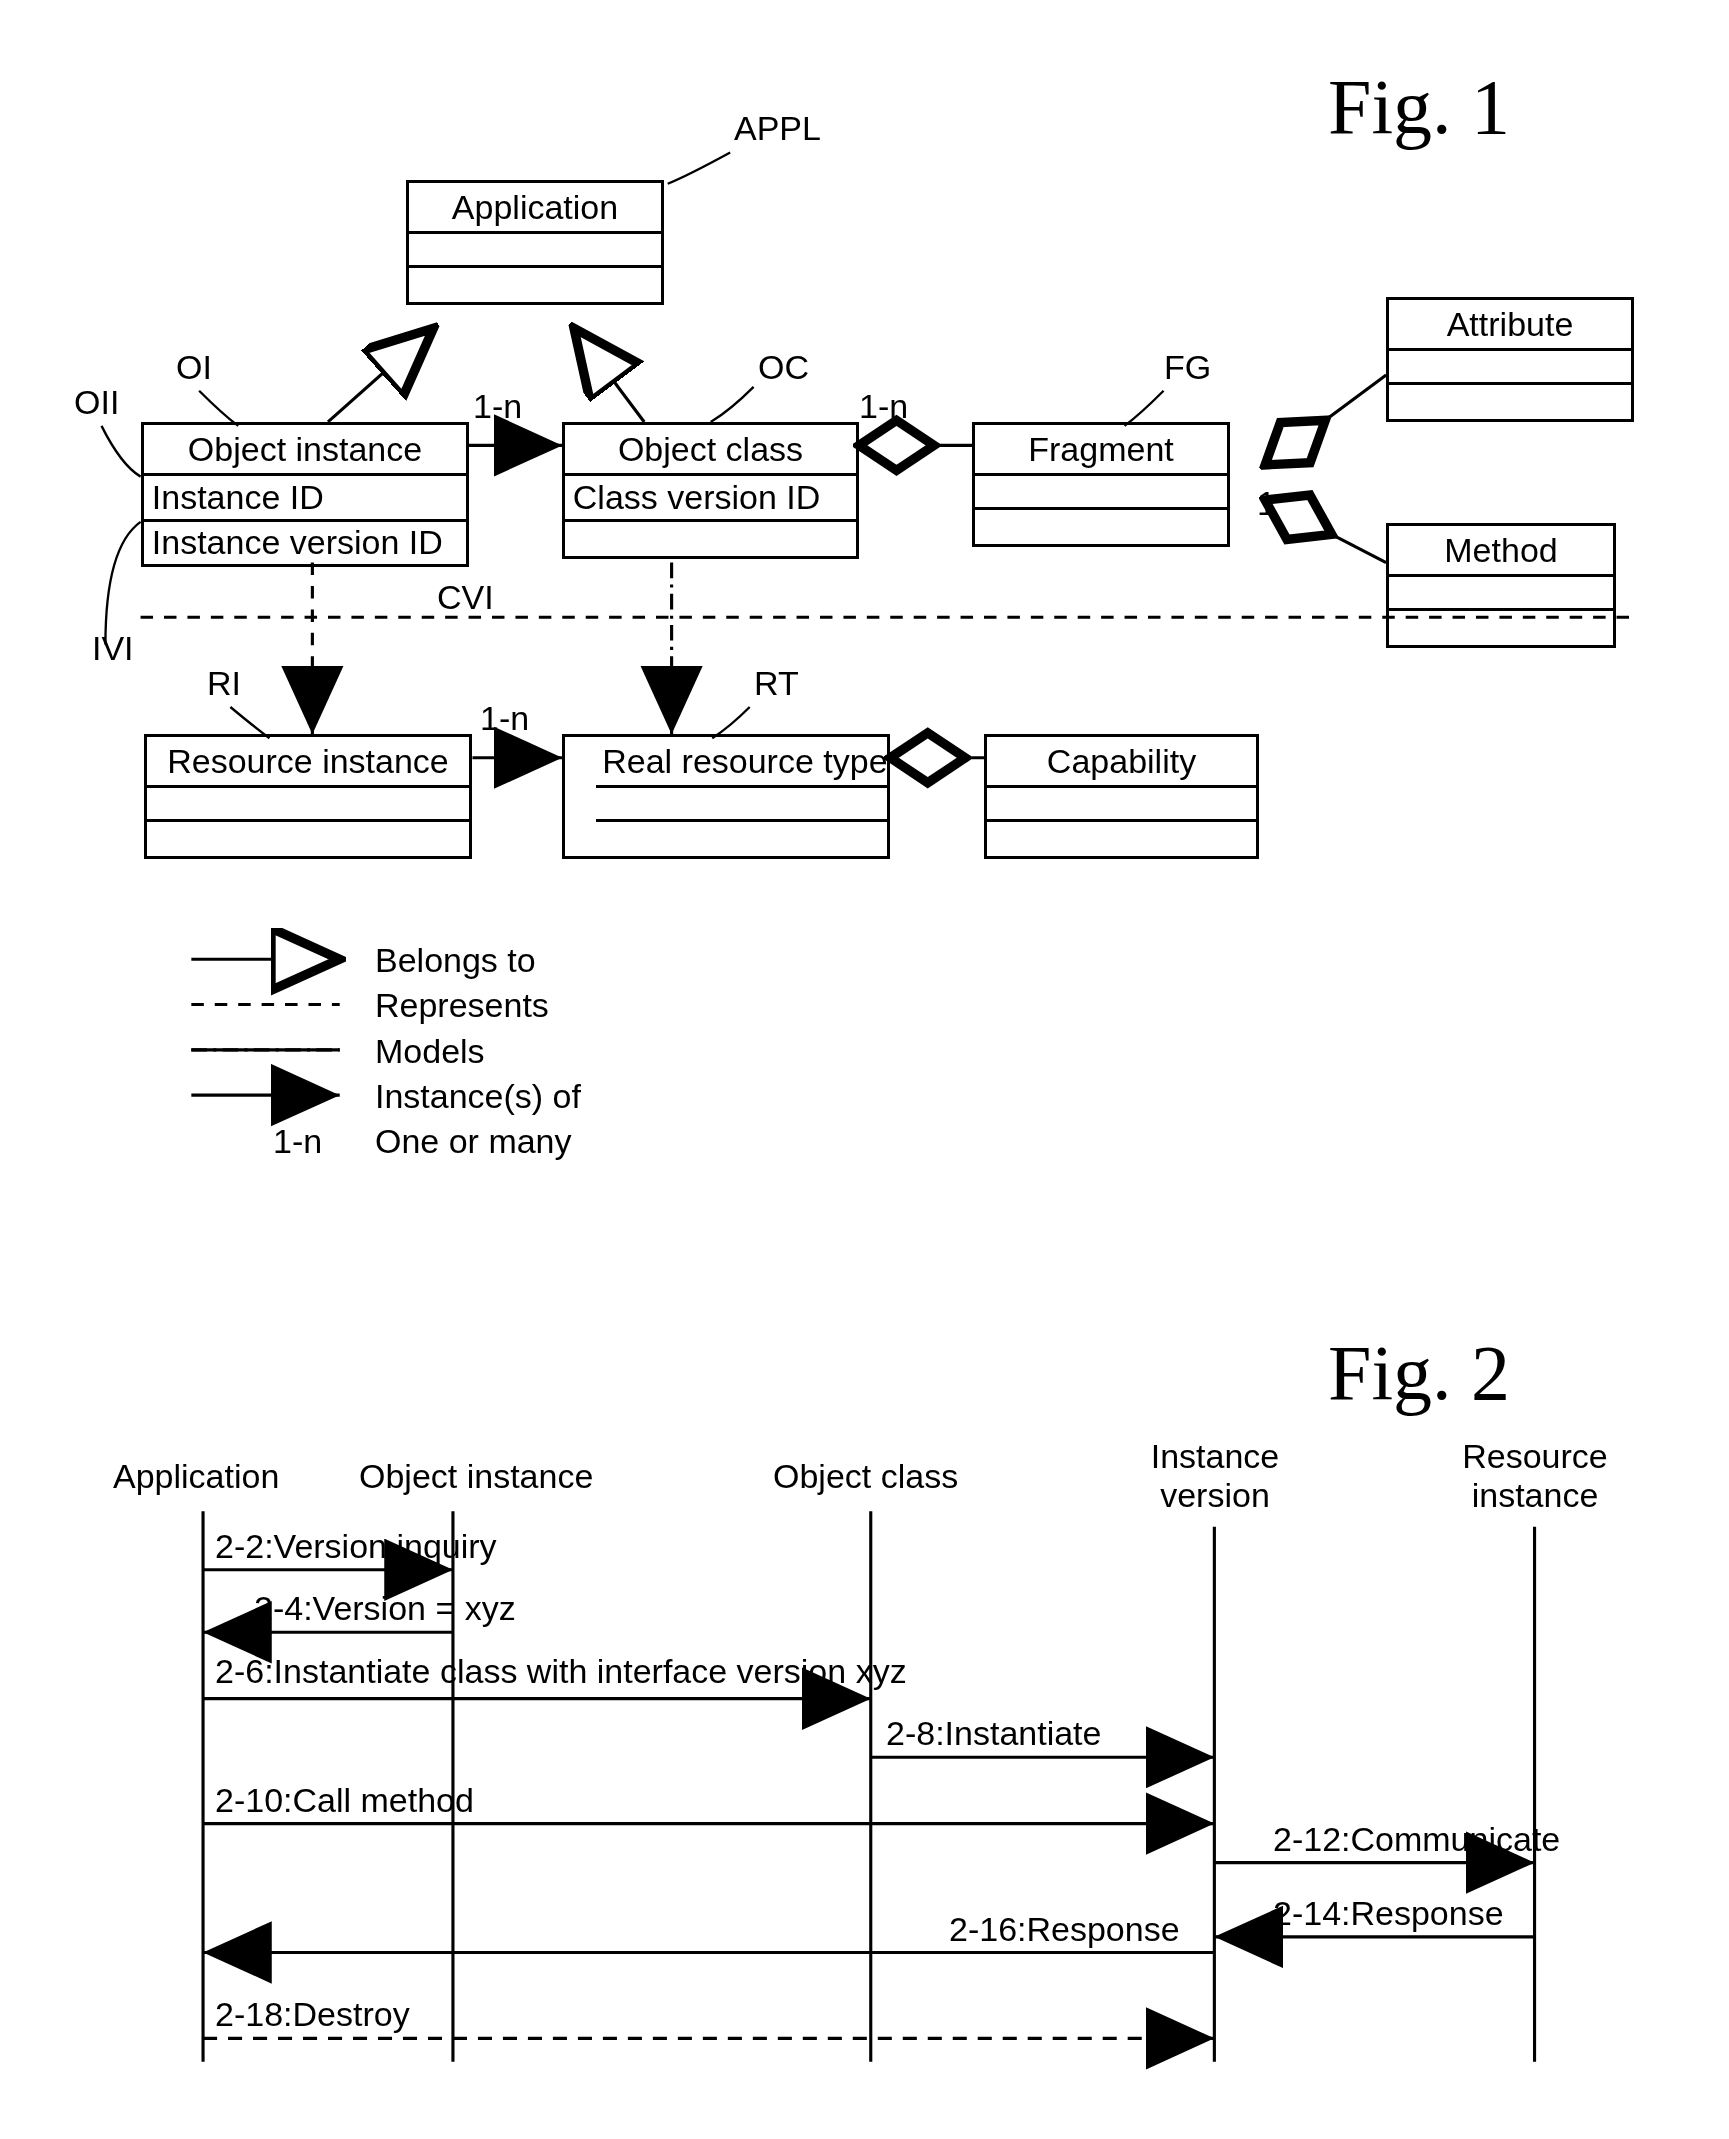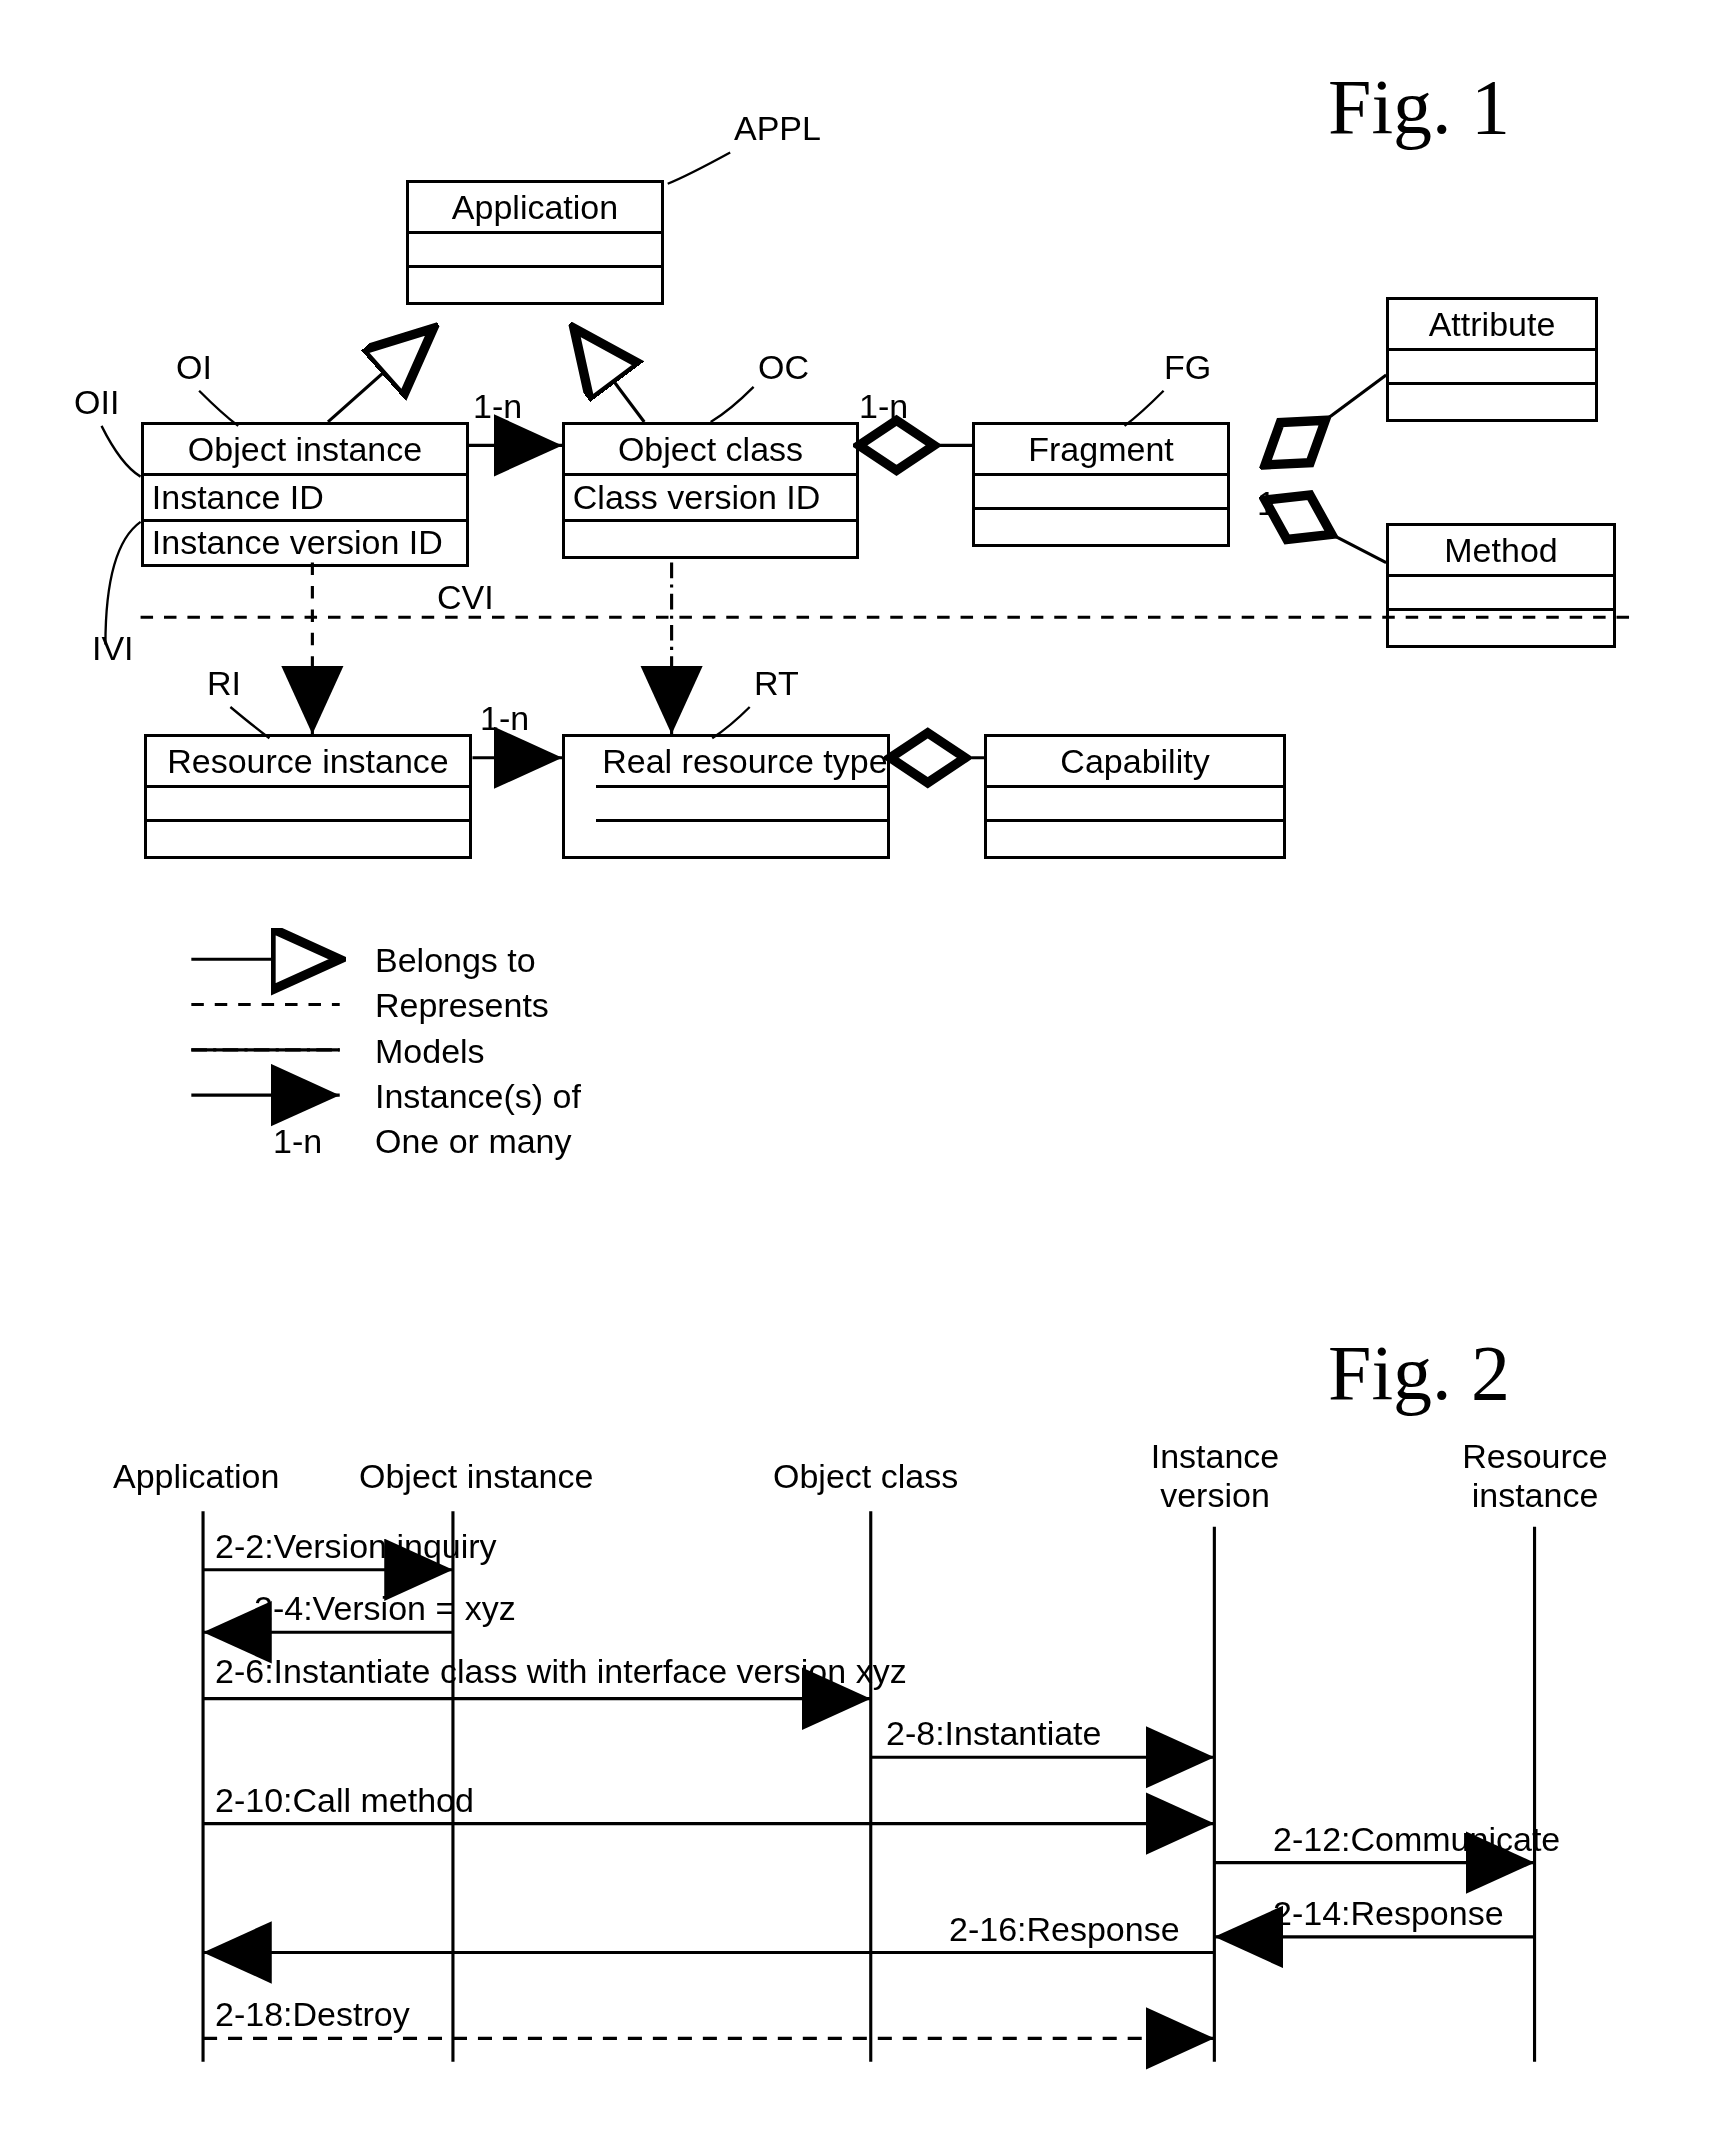--- a/index.html
+++ b/index.html
@@ -67,21 +67,21 @@
     <div class="row">Class version ID</div>
     <div class="row empty"></div>
   </div>
 
   <div class="umlbox" style="left:972px; top:422px; width:258px;">
     <div class="title">Fragment</div>
     <div class="row empty"></div>
     <div class="row empty"></div>
   </div>
 
-  <div class="umlbox" style="left:1386px; top:297px; width:212px;">
+  <div class="umlbox" style="left:1386px; top:297px; width:248px;">
     <div class="title">Attribute</div>
     <div class="row empty"></div>
     <div class="row empty"></div>
   </div>
 
   <div class="umlbox" style="left:1386px; top:523px; width:230px;">
     <div class="title">Method</div>
     <div class="row empty"></div>
     <div class="row empty"></div>
   </div>
@@ -91,21 +91,21 @@
     <div class="row empty"></div>
     <div class="row empty"></div>
   </div>
 
   <div class="umlbox" style="left:562px; top:734px; width:328px;padding-left:31px;">
     <div class="title">Real resource type</div>
     <div class="row empty"></div>
     <div class="row empty"></div>
   </div>
 
-  <div class="umlbox" style="left:984px; top:734px; width:302px;">
+  <div class="umlbox" style="left:984px; top:734px; width:275px;">
     <div class="title">Capability</div>
     <div class="row empty"></div>
     <div class="row empty"></div>
   </div>
 
   <div class="label" style="left:734px; top:109px;">APPL</div>
   <div class="label" style="left:176px; top:348px;">OI</div>
   <div class="label" style="left:74px; top:383px;">OII</div>
   <div class="label" style="left:78px; top:629px;margin-left:14px;">IVI</div>
   <div class="label" style="left:437px; top:578px;">CVI</div>

